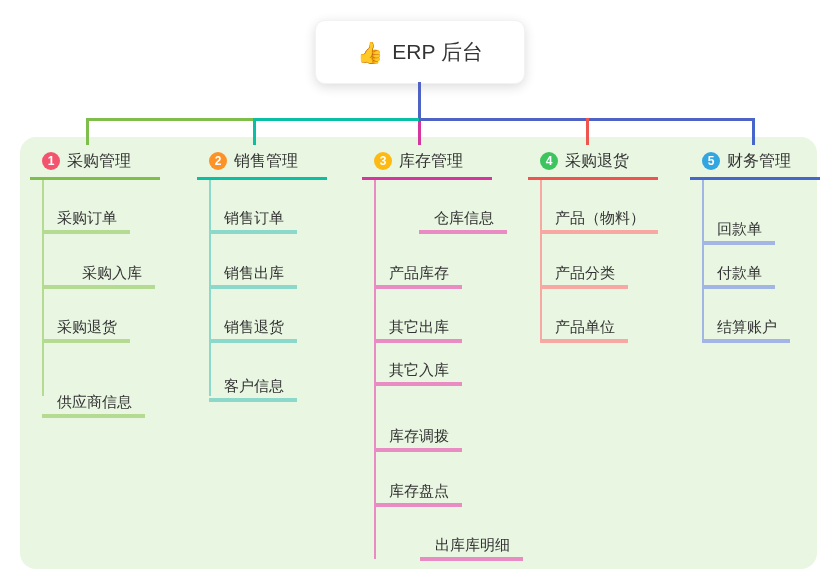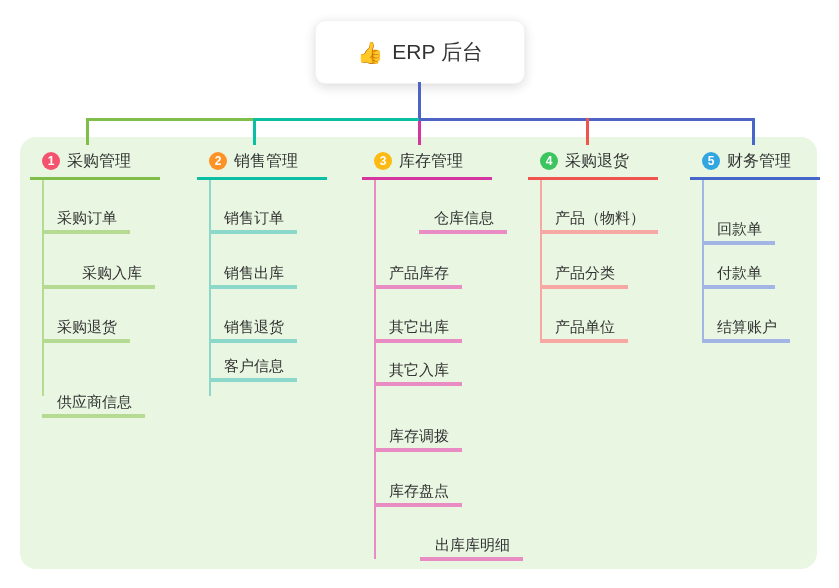--- a/index.html
+++ b/index.html
@@ -70,21 +70,21 @@
 
   <div class="branch" style="left:197px;">
     <div class="branch-header" style="border-bottom-color: rgb(11, 191, 165);">
       <span class="badge" style="background-color: rgb(253, 146, 39);">2</span>
       <span>销售管理</span>
     </div>
     <div class="vline" style="height: 216px; background-color: rgb(140, 216, 202);"></div>
     <div class="child" style="top: 208px; border-bottom-color: rgb(140, 216, 202);">销售订单</div>
     <div class="child" style="top: 263px; border-bottom-color: rgb(140, 216, 202);">销售出库</div>
     <div class="child" style="top: 317px; border-bottom-color: rgb(140, 216, 202);">销售退货</div>
-    <div class="child" style="top: 356px; border-bottom-color: rgb(140, 216, 202); text-align: right;">客户信息</div>
+    <div class="child" style="top: 376px; border-bottom-color: rgb(140, 216, 202); text-align: right;">客户信息</div>
   </div>
 
   <div class="branch" style="left:362px;">
     <div class="branch-header" style="border-bottom-color: rgb(212, 53, 159);">
       <span class="badge" style="background-color: rgb(252, 186, 18);">3</span>
       <span>库存管理</span>
     </div>
     <div class="vline" style="height: 379px; background-color: rgb(234, 140, 196);"></div>
     <div class="child" style="top: 208px; border-bottom-color: rgb(234, 140, 196); margin-left: 45px;">仓库信息</div>
     <div class="child" style="top: 263px; border-bottom-color: rgb(234, 140, 196);">产品库存</div>

